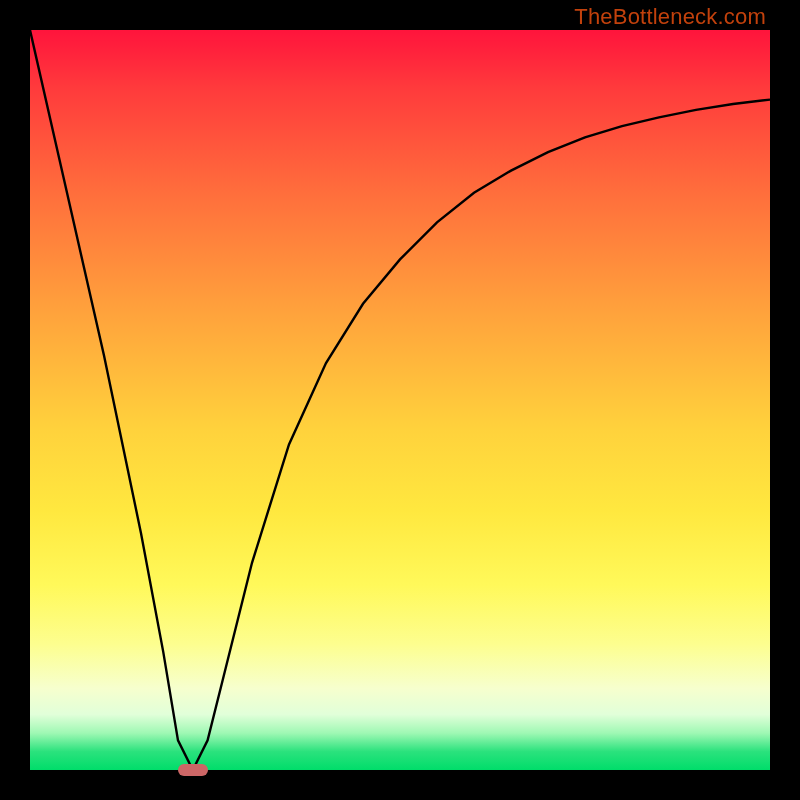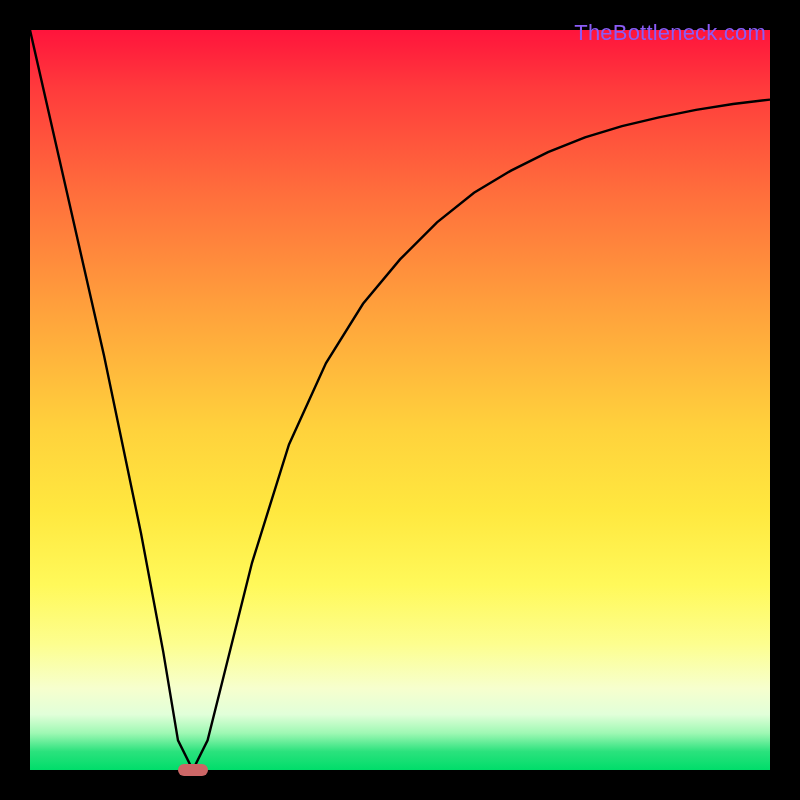--- a/index.html
+++ b/index.html
@@ -28,23 +28,23 @@
       #fdfe8f 83%,
       #f6ffce 89%,
       #e1ffd9 92.5%,
       #9ff8b4 95%,
       #2be27d 97.5%,
       #00dd6a 100%
     );
   }
   .watermark {
     position: absolute;
-    top: 20px;
+    top: 4px;
     right: 34px;
-    color: #8b5cf6;
+    color: #c2410c;
     font-size: 22px;
     font-weight: 500;
     letter-spacing: 0.2px;
   }
   svg.curve {
     position: absolute;
     left: 0; top: 0;
     width: 740px;
     height: 740px;
   }

